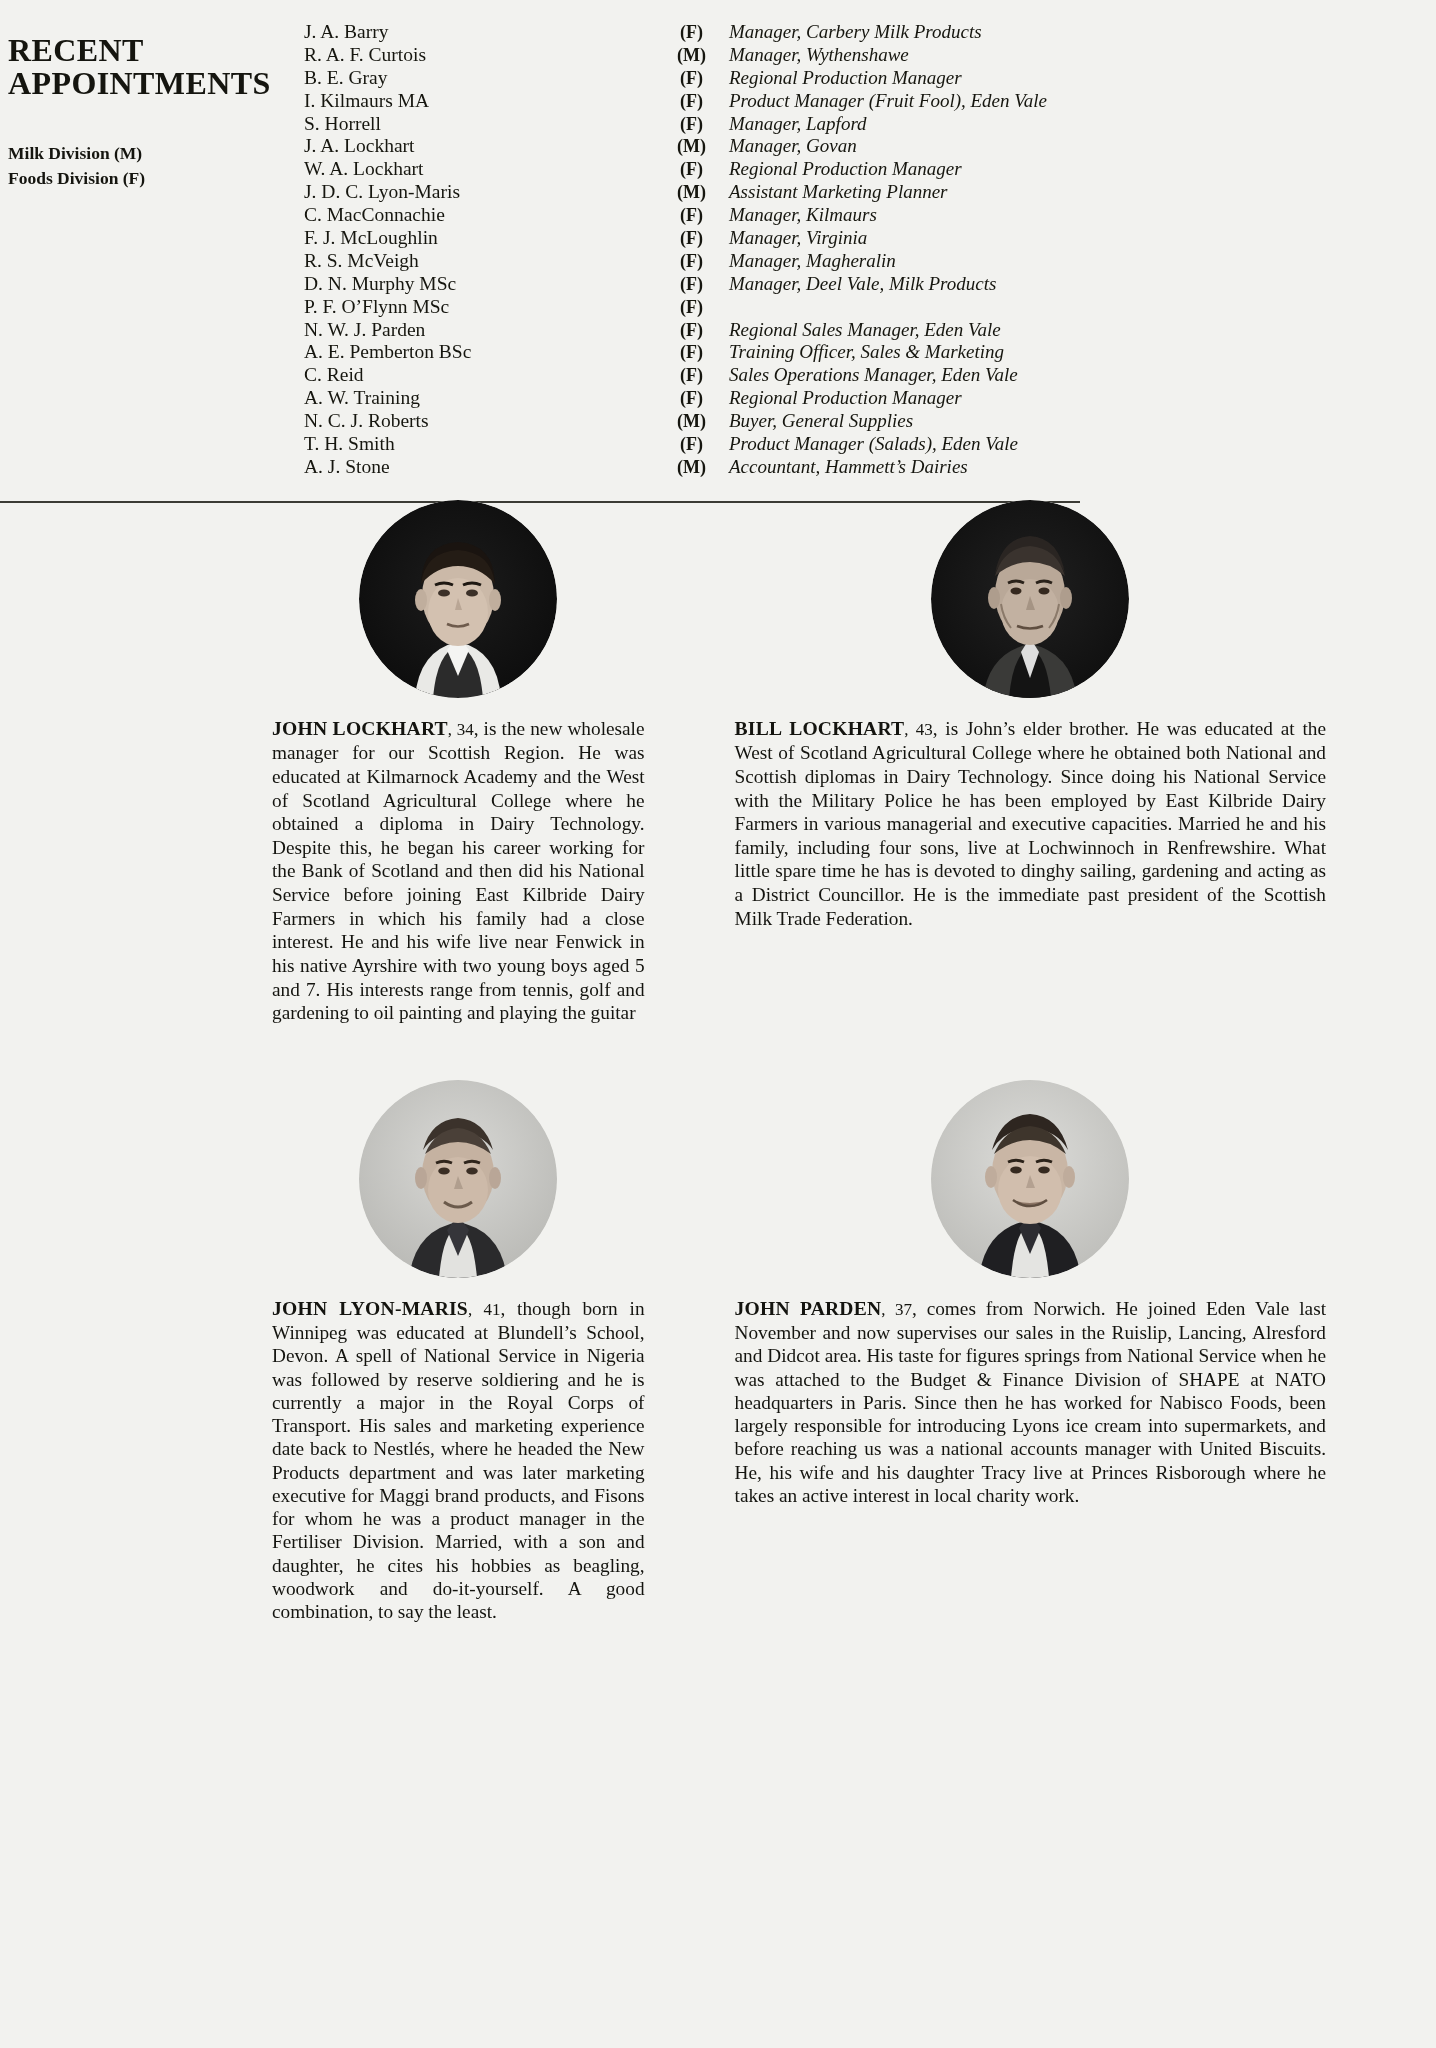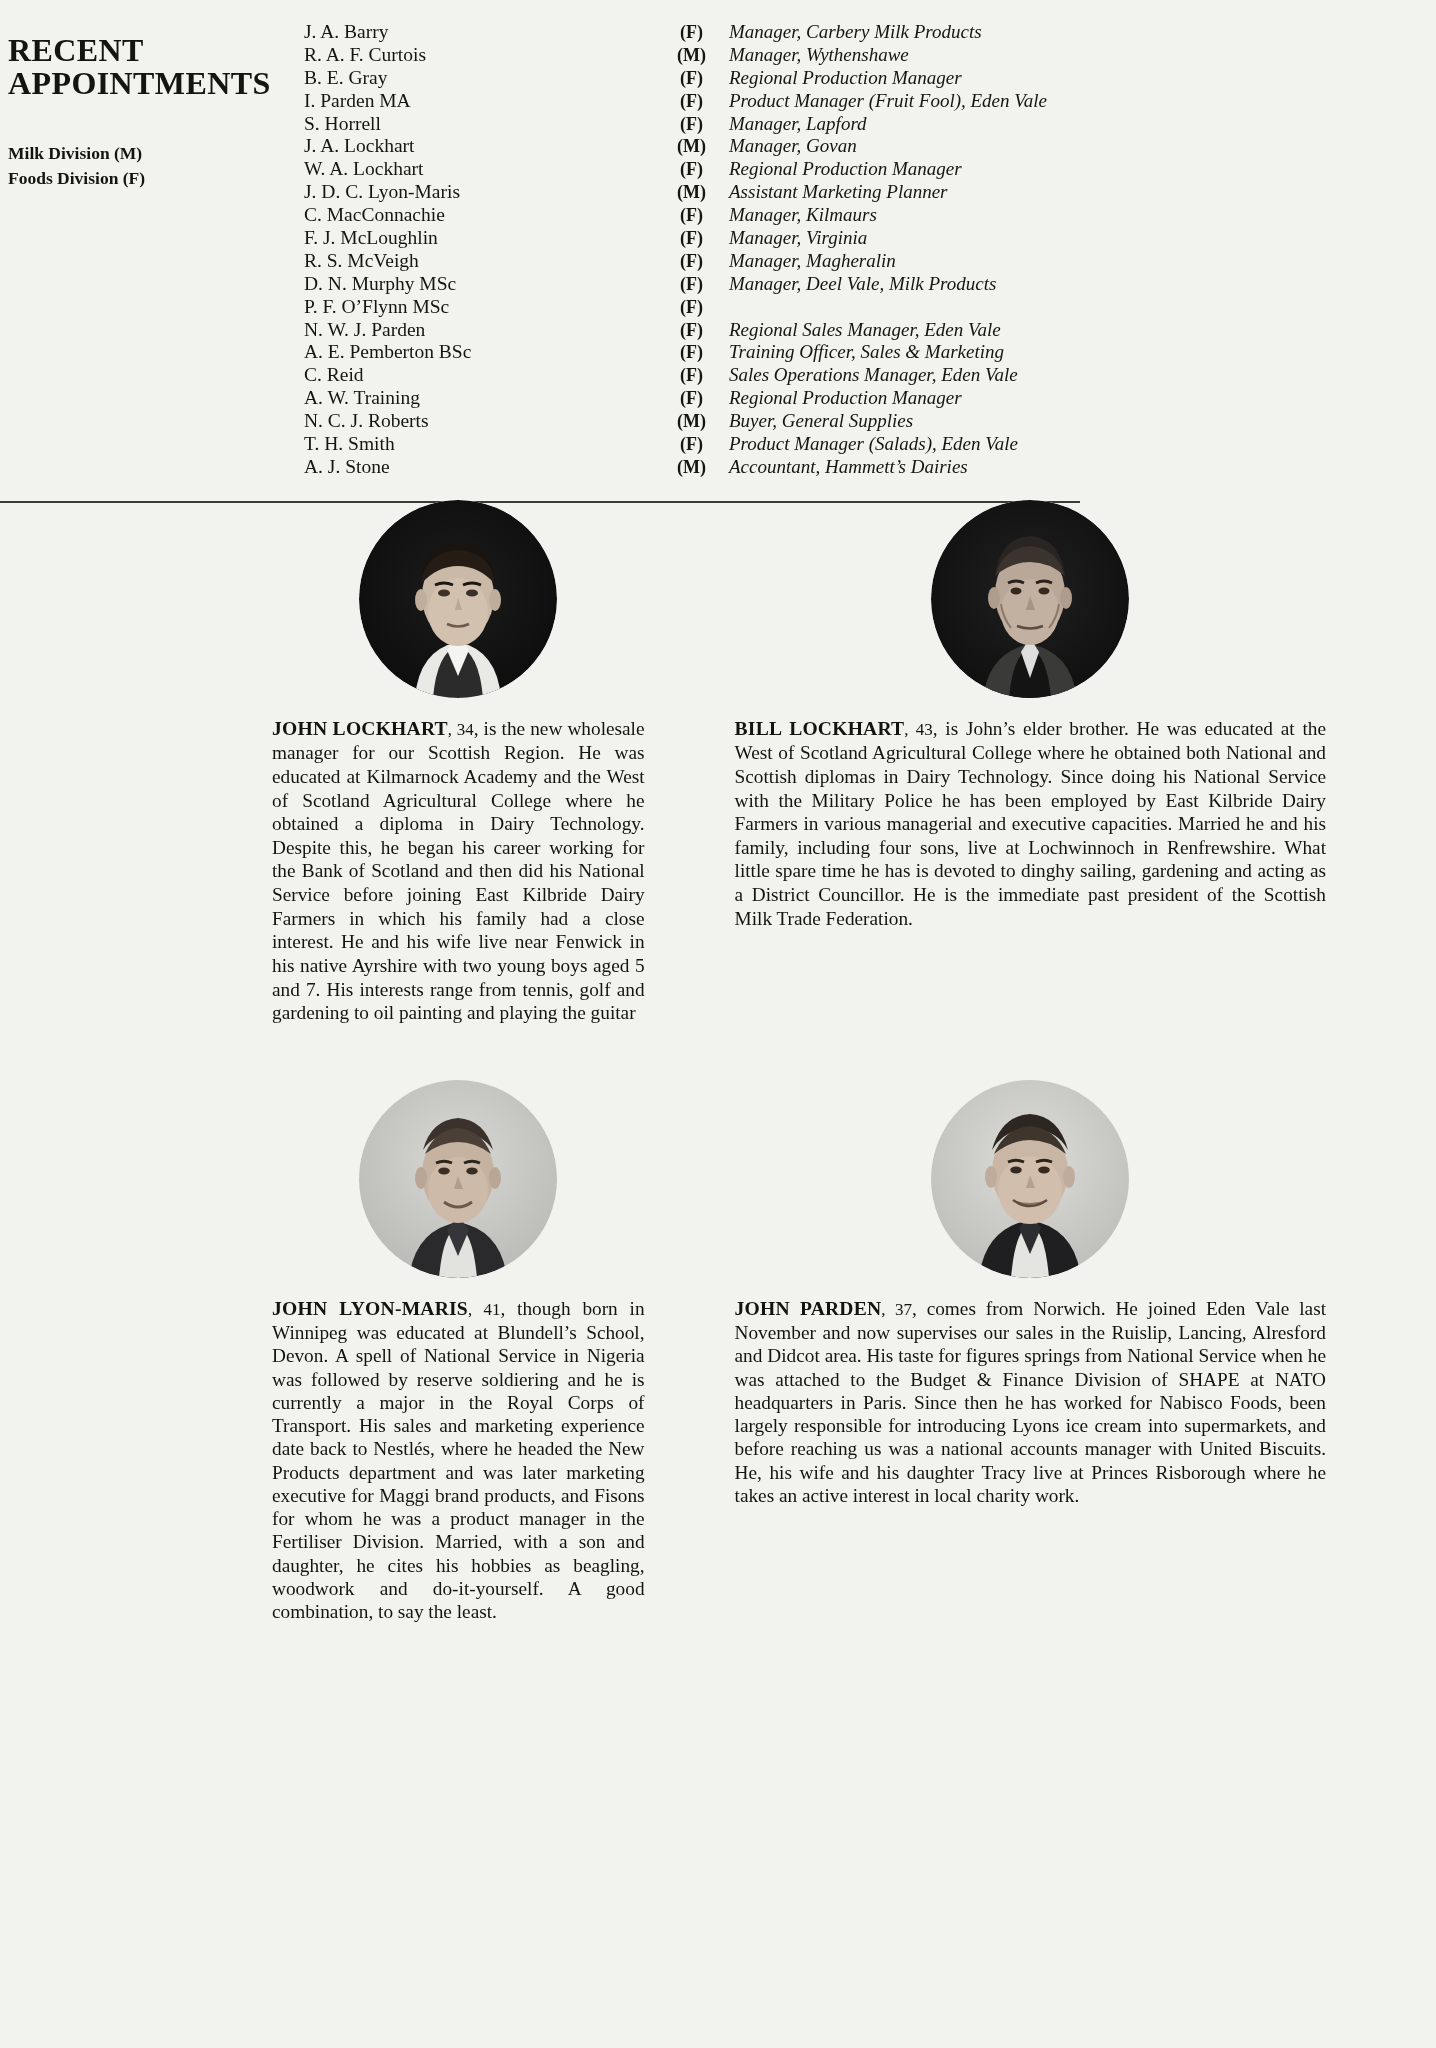--- a/index.html
+++ b/index.html
@@ -186,21 +186,21 @@
         <div class="appt-name">R. A. F. Curtois</div>
         <div class="appt-div">(M)</div>
         <div class="appt-title">Manager, Wythenshawe</div>
       </div>
       <div class="appt-row">
         <div class="appt-name">B. E. Gray</div>
         <div class="appt-div">(F)</div>
         <div class="appt-title">Regional Production Manager</div>
       </div>
       <div class="appt-row">
-        <div class="appt-name">I. Parden MA</div>
+        <div class="appt-name">I. Kilmaurs MA</div>
         <div class="appt-div">(F)</div>
         <div class="appt-title">Product Manager (Fruit Fool), Eden Vale</div>
       </div>
       <div class="appt-row">
         <div class="appt-name">S. Horrell</div>
         <div class="appt-div">(F)</div>
         <div class="appt-title">Manager, Lapford</div>
       </div>
       <div class="appt-row">
         <div class="appt-name">J. A. Lockhart</div>

